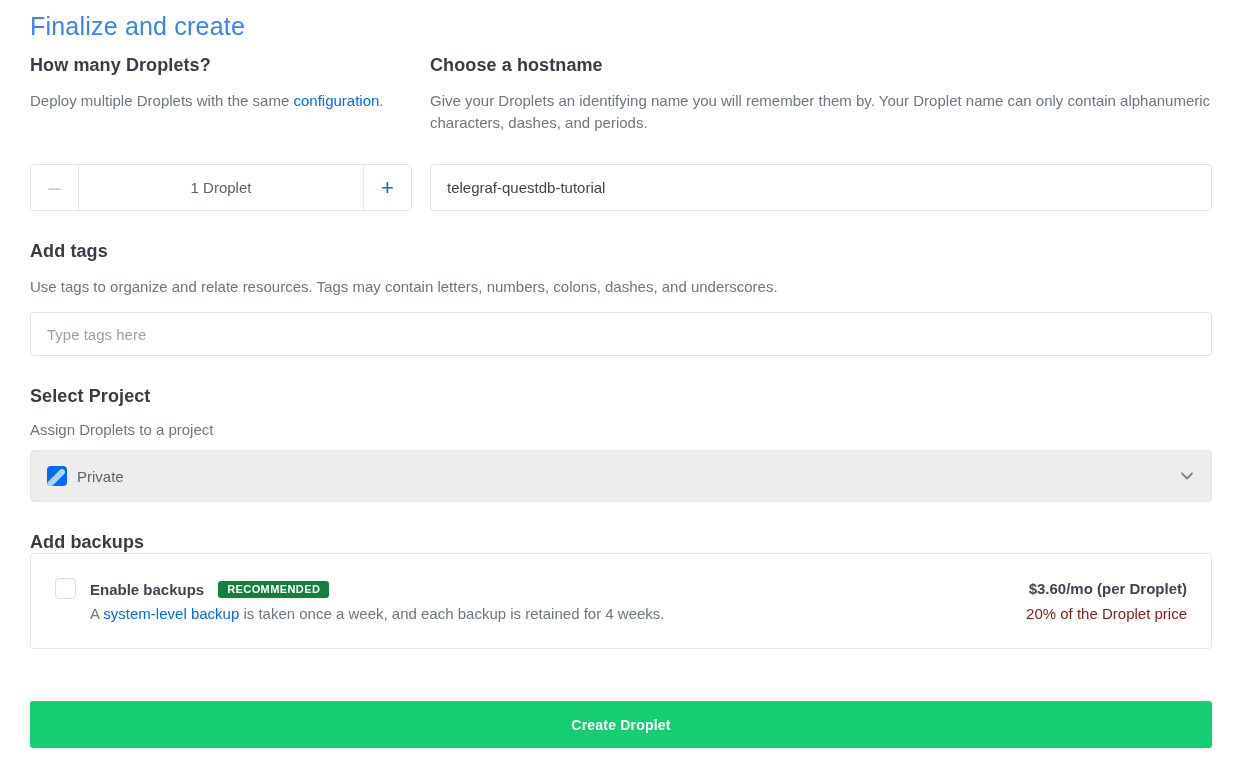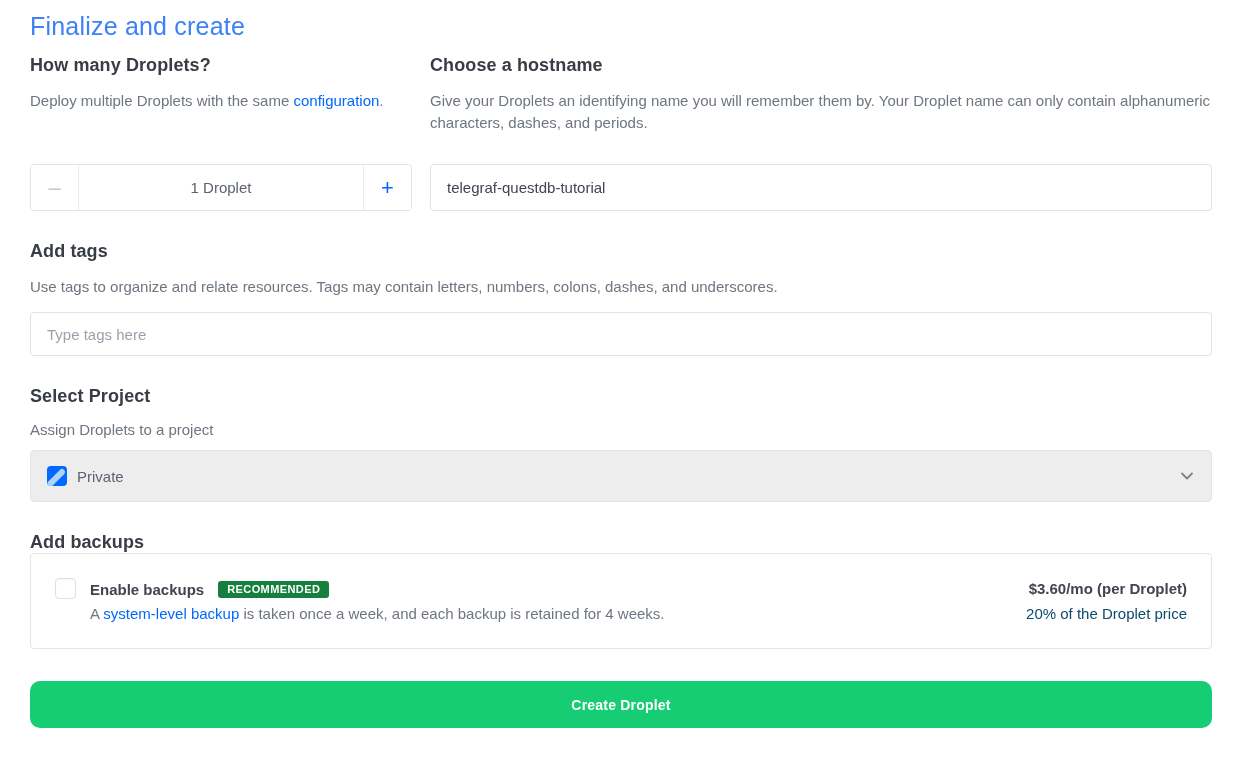--- a/index.html
+++ b/index.html
@@ -87,26 +87,26 @@
   .backups-line1 { display: flex; align-items: center; }
   .backups-label { font-size: 15px; font-weight: 700; color: #40454f; }
   .badge {
     margin-left: 14px; background: #15803d; color: #fff;
     font-size: 11px; font-weight: 700; letter-spacing: 0.4px;
     padding: 2px 9px; border-radius: 3px; line-height: 13px;
   }
   .backups-line2 { font-size: 15px; color: #6e7680; margin-top: 7px; }
   .backups-price { text-align: right; }
   .price-main { font-size: 15px; font-weight: 700; color: #40454f; }
-  .price-note { font-size: 15px; color: #0c4a6e; margin-top: 8px; }
+  .price-note { font-size: 15px; color: #7f1d1d; margin-top: 8px; }
 
   
   .create-btn {
-    margin-top: 32px; width: 100%; height: 47px;
-    background: #17cd73; border: none; border-radius: 10px;
+    margin-top: 52px; width: 100%; height: 47px;
+    background: #17cd73; border: none; border-radius: 3px;
     color: #fff; font-size: 14px; font-weight: 700; letter-spacing: 0.2px;
     font-family: "Liberation Sans", sans-serif; cursor: pointer;
   }
 </style>
 </head>
 <body>
 
 <div class="page">
   <div class="content">
 

